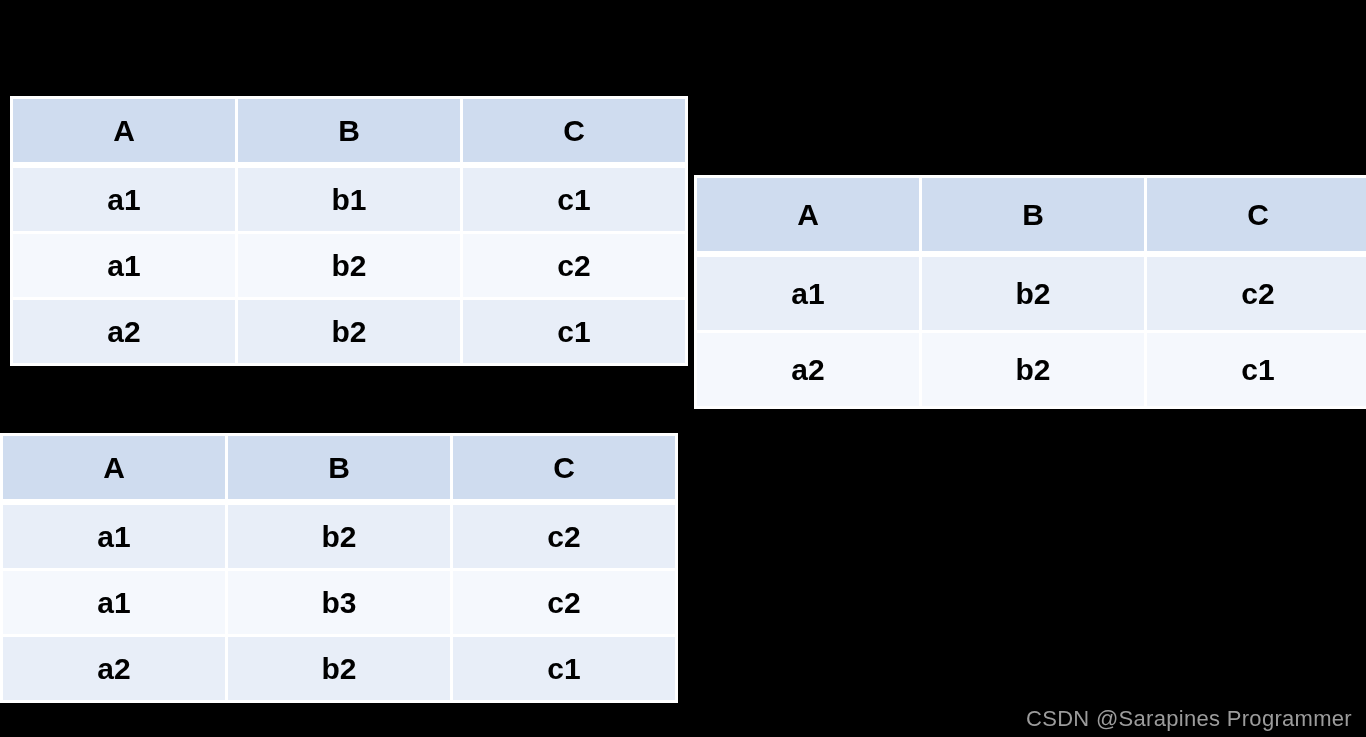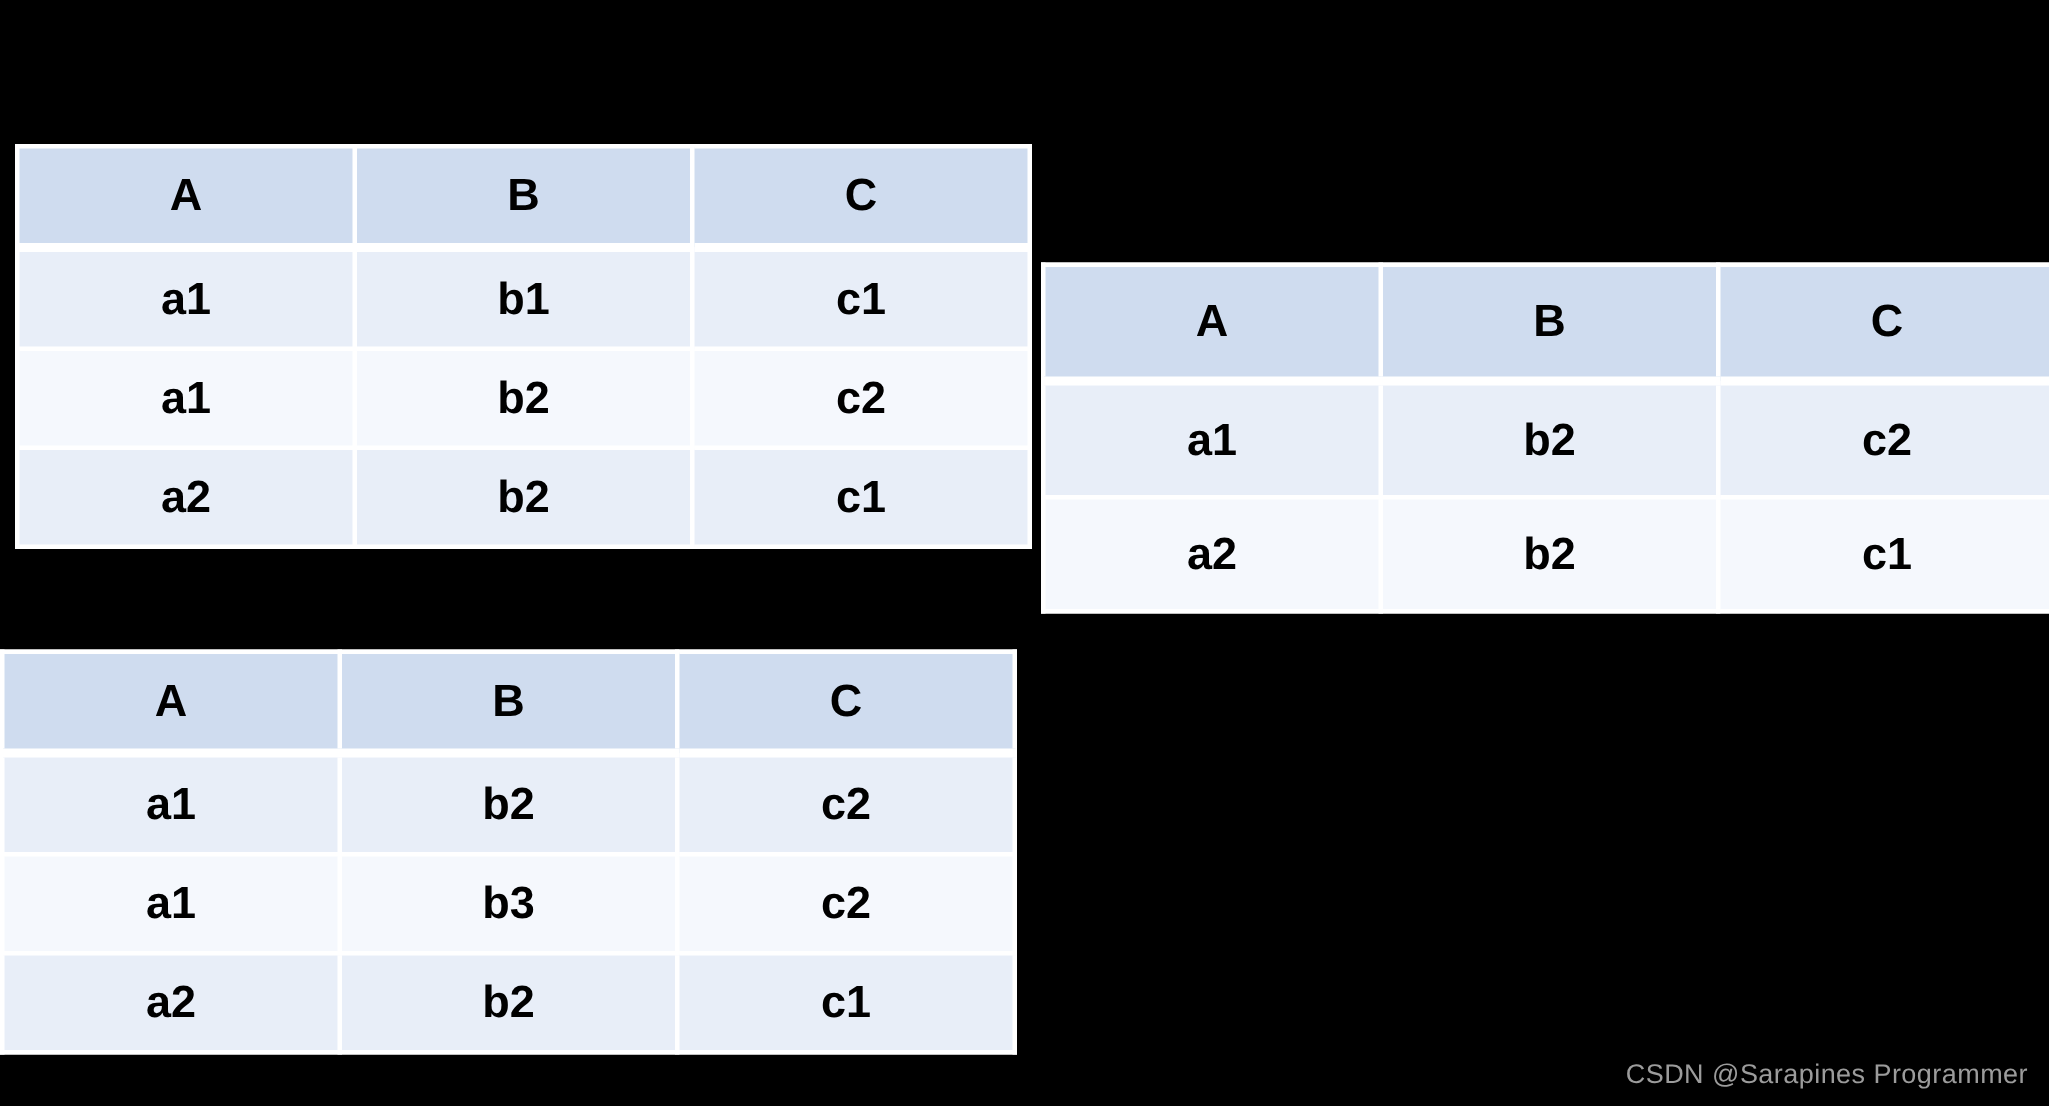--- a/index.html
+++ b/index.html
@@ -49,21 +49,21 @@
   #table-2 th, #table-2 td { height: 73px; }
 
   
   #table-3 { left: 0px; top: 433px; }
   #table-3 th, #table-3 td { height: 63px; }
 
   .watermark {
     position: absolute;
     right: 14px;
     top: 706px;
-    font-size: 18px;
+    font-size: 22px;
     font-weight: 400;
     color: #9c9c9c;
     letter-spacing: 0.3px;
     white-space: nowrap;
   }
 </style>
 </head>
 <body>
 
 <div class="canvas">

